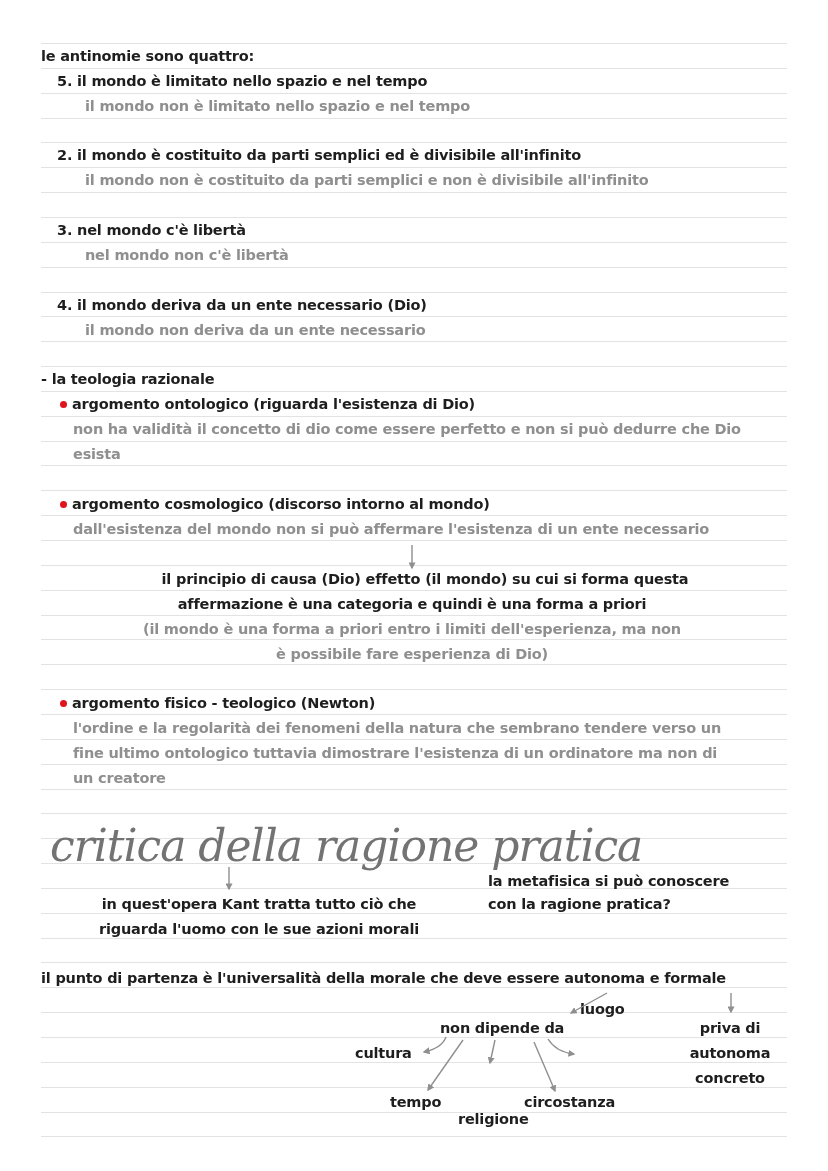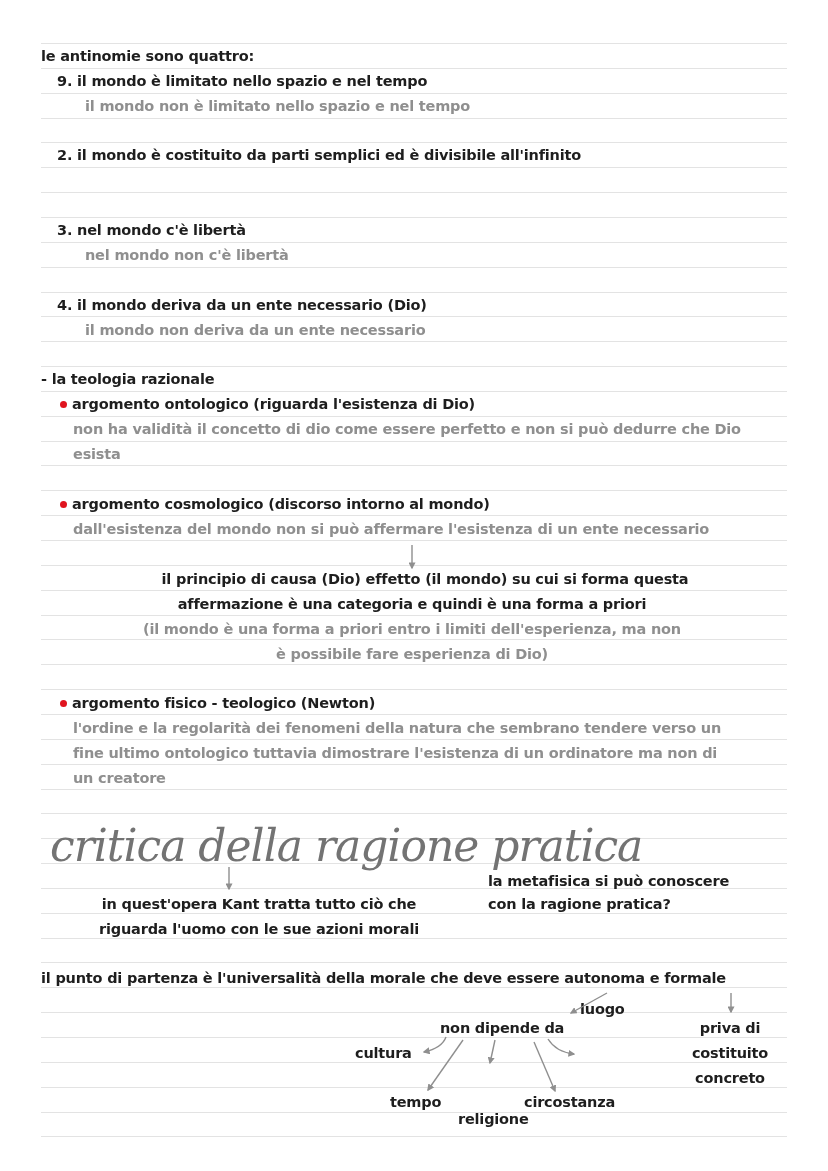--- a/index.html
+++ b/index.html
@@ -63,23 +63,24 @@
       <div class="rule" style="top: 987px;"></div>
       <div class="rule" style="top: 1012px;"></div>
       <div class="rule" style="top: 1037px;"></div>
       <div class="rule" style="top: 1062px;"></div>
       <div class="rule" style="top: 1087px;"></div>
       <div class="rule" style="top: 1112px;"></div>
       <div class="rule" style="top: 1136px;"></div>
     </div>
 
   <div class="t dark" style="left:41px;top:47px;">le antinomie sono quattro:</div>
-  <div class="t dark" style="left:57px;top:72px;">9. il mondo è limitato nello spazio e nel tempo</div>
+  <div class="t dark" style="left:57px;top:72px;">5. il mondo è limitato nello spazio e nel tempo</div>
   <div class="t grey" style="left:85px;top:97px;">il mondo non è limitato nello spazio e nel tempo</div>
   <div class="t dark" style="left:57px;top:146px;">2. il mondo è costituito da parti semplici ed è divisibile all'infinito</div>
+  <div class="t grey" style="left:85px;top:171px;">il mondo non è costituito da parti semplici e non è divisibile all'infinito</div>
   <div class="t dark" style="left:57px;top:221px;">3. nel mondo c'è libertà</div>
   <div class="t grey" style="left:85px;top:246px;">nel mondo non c'è libertà</div>
   <div class="t dark" style="left:57px;top:296px;">4. il mondo deriva da un ente necessario (Dio)</div>
   <div class="t grey" style="left:85px;top:321px;">il mondo non deriva da un ente necessario</div>
 
   <div class="t dark" style="left:41px;top:370px;">- la teologia razionale</div>
   <div class="t dark" style="left:60px;top:395px;">
     <span class="bullet"></span><span>argomento ontologico (riguarda l'esistenza di Dio)</span>
   </div>
   <div class="t grey" style="left:73px;top:420px;">non ha validità il concetto di dio come essere perfetto e non si può dedurre che Dio</div>
@@ -110,21 +111,21 @@
   <div class="t dark" style="left:41px;top:969px;">il punto di partenza è l'universalità della morale che deve essere autonoma e formale</div>
 
   <div class="t dark" style="left:440px;top:1019px;">non dipende da</div>
   <div class="t dark" style="left:355px;top:1044px;">cultura</div>
   <div class="t dark" style="left:390px;top:1093px;">tempo</div>
   <div class="t dark" style="left:458px;top:1110px;">religione</div>
   <div class="t dark" style="left:524px;top:1093px;">circostanza</div>
   <div class="t dark" style="left:580px;top:1000px;">luogo</div>
 
   <div class="t dark center" style="left:730px;top:1019px;">priva di</div>
-  <div class="t dark center" style="left:730px;top:1044px;">costituito</div>
+  <div class="t dark center" style="left:730px;top:1044px;">autonoma</div>
   <div class="t dark center" style="left:730px;top:1069px;">concreto</div>
 
   <svg class="arrows" viewBox="0 0 828 1171">
     <defs>
       <marker id="ah" viewBox="0 0 10 10" refX="8" refY="5" markerWidth="5" markerHeight="5" orient="auto-start-reverse">
         <path d="M0,0 L10,5 L0,10 z" fill="#8f8f8f"></path>
       </marker>
     </defs>
     <g stroke="#8f8f8f" stroke-width="1.4" fill="none" marker-end="url(#ah)">
       <line x1="412" y1="545" x2="412" y2="568"></line>

